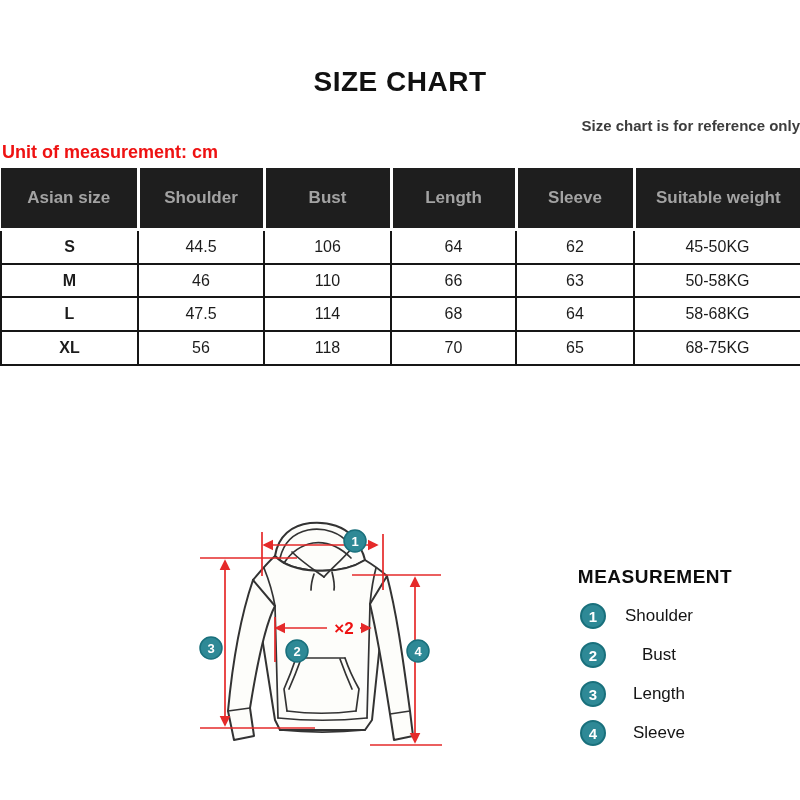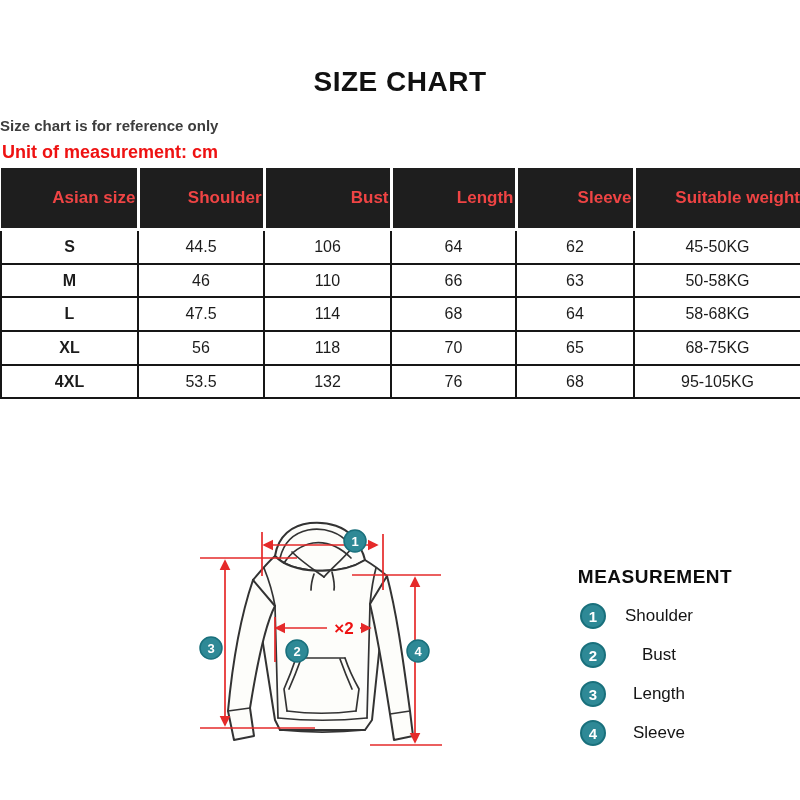--- a/index.html
+++ b/index.html
@@ -5,34 +5,34 @@
   html,body{margin:0;padding:0;background:#ffffff;}
   .canvas{
     position:relative;width:800px;height:800px;background:#ffffff;overflow:hidden;
     font-family:"Liberation Sans","DejaVu Sans",sans-serif;color:#111;
   }
   .title{
     position:absolute;top:66px;left:0;width:800px;text-align:center;
     font-size:28px;font-weight:700;color:#111;letter-spacing:.5px;
   }
   .subtitle{
-    position:absolute;top:117px;left:0;width:800px;text-align:left;
+    position:absolute;top:117px;left:0;width:800px;text-align:right;
     font-size:15px;font-weight:700;color:#3d3d3d;
   }
   .unit-note{
     position:absolute;top:142px;left:2px;
     font-size:18px;font-weight:700;color:#ee1212;
   }
   table.size-table{
     position:absolute;top:168px;left:0;width:800px;
     border-collapse:collapse;table-layout:fixed;
   }
   table.size-table th{
-    background:#1e1e1e;color:#ef4444;font-size:17px;font-weight:700;
-    height:58px;text-align:right;vertical-align:middle;
+    background:#1e1e1e;color:#a3a3a3;font-size:17px;font-weight:700;
+    height:58px;text-align:center;vertical-align:middle;
     border-left:3px solid #ffffff;border-bottom:3px solid #ffffff;
   }
   table.size-table th:first-child{border-left:none;}
   table.size-table td{
     border:2px solid #161616;text-align:center;vertical-align:middle;
     height:31.7px;font-size:16px;color:#1c1c1c;padding:0;
   }
   td.size-col{font-weight:700;}
   .diagram{position:absolute;left:180px;top:518px;width:300px;height:280px;}
   .legend{position:absolute;left:560px;top:566px;width:190px;}
@@ -105,28 +105,20 @@
           <td>64</td>
           <td>58-68KG</td>
         </tr>
         <tr>
           <td class="size-col">XL</td>
           <td>56</td>
           <td>118</td>
           <td>70</td>
           <td>65</td>
           <td>68-75KG</td>
-        </tr>
-        <tr>
-          <td class="size-col">4XL</td>
-          <td>53.5</td>
-          <td>132</td>
-          <td>76</td>
-          <td>68</td>
-          <td>95-105KG</td>
         </tr>
       </tbody>
   </table>
 
   <svg class="diagram" viewBox="0 0 300 280" xmlns="http://www.w3.org/2000/svg">
     <defs>
       <marker id="arr" viewBox="0 0 10 10" refX="8.5" refY="5" markerWidth="6.5" markerHeight="6.5" orient="auto-start-reverse">
         <path d="M0,0 L10,5 L0,10 Z" fill="#e52a2a"></path>
       </marker>
     </defs>

